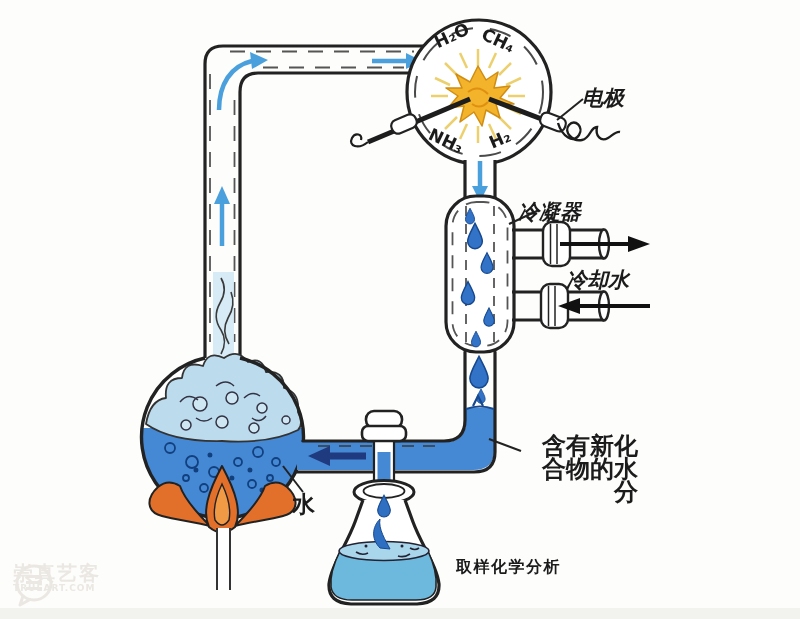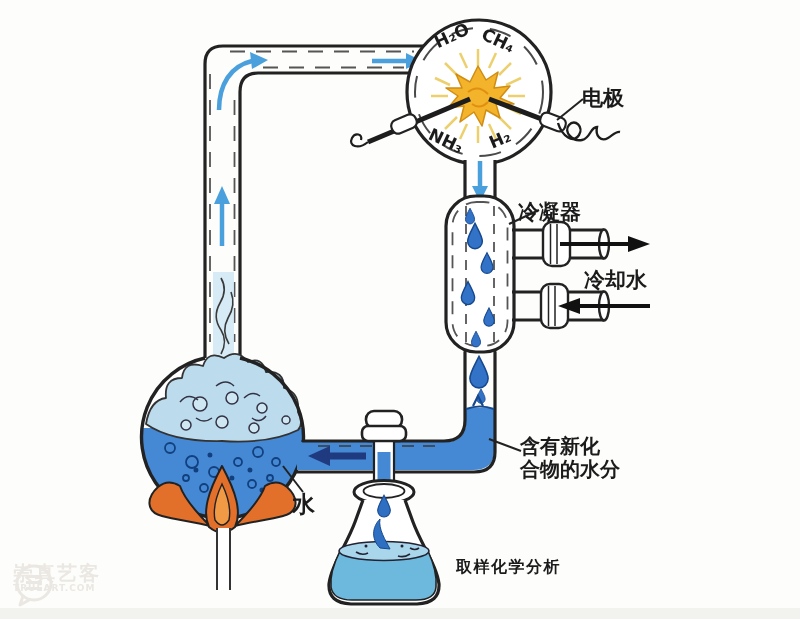--- a/index.html
+++ b/index.html
@@ -1,22 +1,22 @@
 <!DOCTYPE html>
 <html lang="zh"><head>
 <meta charset="utf-8">
 <style>
   html,body{margin:0;padding:0;}
   body{width:800px;height:619px;font-family:"DejaVu Sans","Liberation Sans",sans-serif;}
   #stage{position:relative;width:800px;height:619px;background:#fdfdfb;overflow:hidden;}
   #stage svg{position:absolute;left:0;top:0;}
   .lbl{position:absolute;color:#1b1b1b;font-weight:700;white-space:nowrap;}
   .formula{font-size:17px;transform-origin:left top;}
-  .cn21{font-size:21px;}
-  .cn-sm{font-size:20px;line-height:23px;text-align:left;white-space:normal;}
+  .cn21{font-size:21px;font-style:italic;}
+  .cn-sm{font-size:24px;line-height:23px;text-align:right;white-space:normal;}
   .wall{fill:none;stroke:#222;stroke-width:3.2;stroke-linecap:round;}
   .dash{fill:none;stroke:#555;stroke-width:1.8;stroke-dasharray:15 11;}
   .ptr{stroke:#222;stroke-width:2;fill:none;}
   .watermark{position:absolute;left:13px;top:563px;display:flex;align-items:center;gap:6px;color:#ebe8e3;}
   .wm-text{display:flex;flex-direction:column;line-height:1.05;}
   .wm-brand{font-size:20px;font-weight:700;letter-spacing:2px;}
   .wm-domain{font-size:9px;font-weight:700;letter-spacing:1px;}
   .bottom-strip{position:absolute;left:0;top:608px;width:800px;height:11px;background:#eae9e6;opacity:.55;}
 </style>
 </head>
@@ -251,21 +251,21 @@
   </svg>
 
 
   <div class="lbl formula" style="left:431px;top:34px;transform:rotate(-25deg);">H₂O</div>
   <div class="lbl formula" style="left:487px;top:24px;transform:rotate(25deg);">CH₄</div>
   <div class="lbl formula" style="left:434px;top:124px;transform:rotate(25deg);">NH₃</div>
   <div class="lbl formula" style="left:486px;top:134px;transform:rotate(-23deg);">H₂</div>
 
   <div class="lbl cn21" style="left:582px;top:84px;">电极</div>
   <div class="lbl cn21" style="left:518px;top:198px;">冷凝器</div>
-  <div class="lbl cn21" style="left:584px;top:266px;text-align:right;">冷却水</div>
+  <div class="lbl cn21" style="left:566px;top:266px;text-align:right;">冷却水</div>
 
   <div class="lbl cn-sm" style="left:520px;top:435px;width:118px;">
     <div>含有新化</div>
     <div>合物的水分</div>
   </div>
 
   <div class="lbl" style="left:292px;top:489px;font-size:23px;">水</div>
 
   <div class="lbl" style="left:456px;top:557px;font-size:16px;letter-spacing:1.5px;">取样化学分析</div>
 </div>

